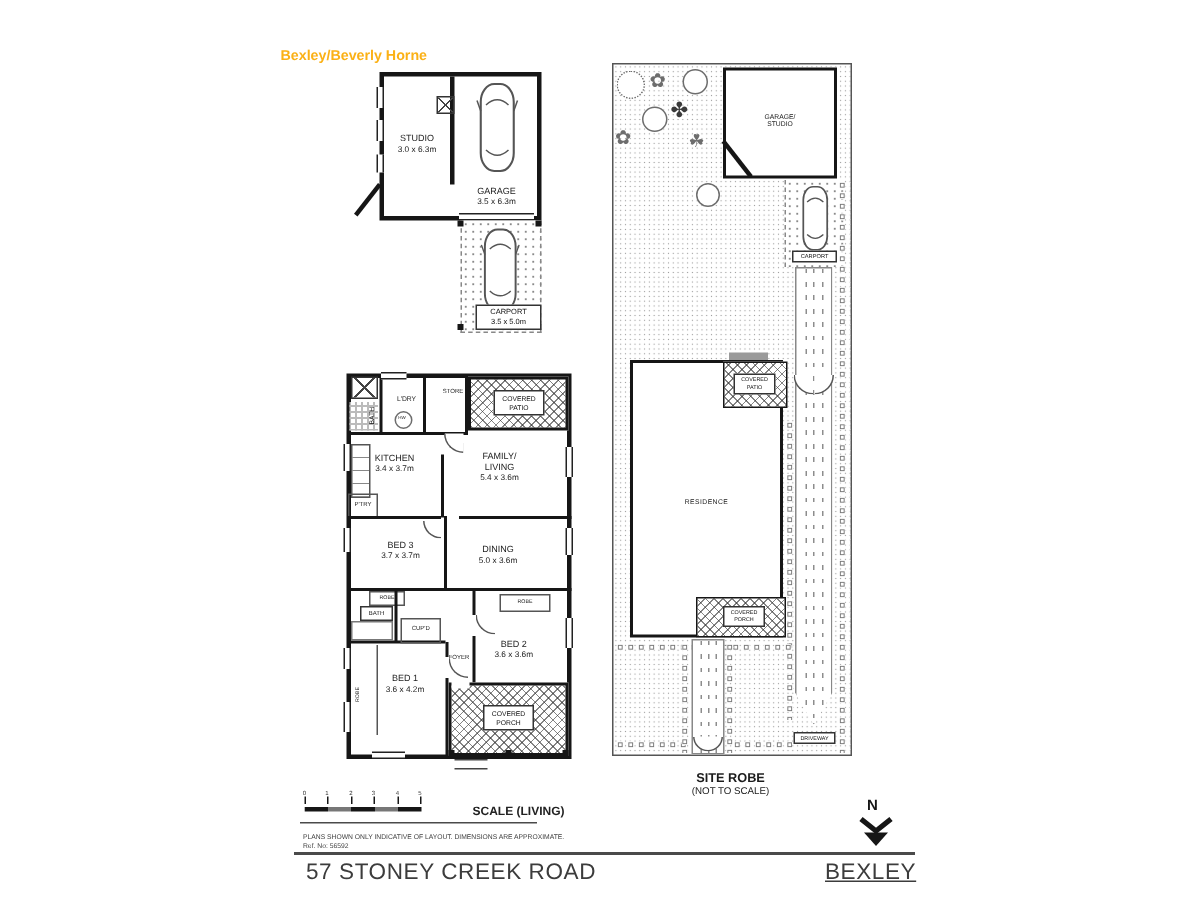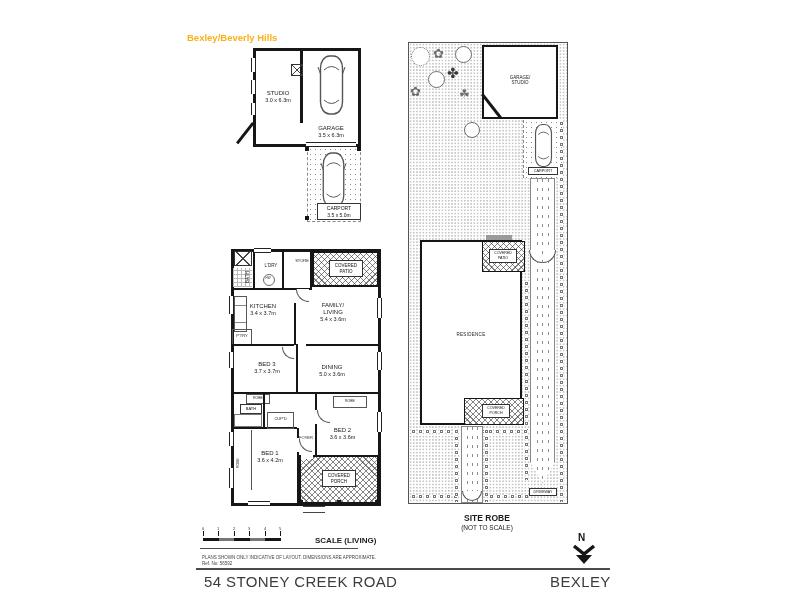--- a/index.html
+++ b/index.html
@@ -47,21 +47,21 @@
   .scale-bar{position:absolute;left:203px;top:538px;width:78px;height:3px;
              background:repeating-linear-gradient(90deg,#161616 0 15.6px,#777 15.6px 31.2px);}
   .tick{position:absolute;top:531px;width:1px;height:5px;background:#161616;}
   .ticknum{position:absolute;top:526px;font-size:4px;color:#333;width:8px;margin-left:-4px;text-align:center;}
 </style>
 </head>
 <body>
 
 <div id="page">
 
-  <div class="office">Bexley/Beverly Hills</div>
+  <div class="office">Bexley/Beverly Horne</div>
 
   <div class="outline" style="left:253px;top:48px;width:108px;height:99px;"></div>
   <div class="wall" style="left:300px;top:51px;width:3px;height:72px;"></div>
   <div class="xbox" style="left:291px;top:64px;width:12px;height:12px;"></div>
   <div class="winv" style="left:251px;top:58px;height:14px;"></div>
   <div class="winv" style="left:251px;top:80px;height:14px;"></div>
   <div class="winv" style="left:251px;top:103px;height:12px;"></div>
   <div class="abs" style="left:252px;top:122px;width:3px;height:26px;background:#161616;transform:rotate(38deg);transform-origin:top left;"></div>
   <div class="winh" style="left:306px;top:142px;width:50px;"></div>
 
@@ -260,22 +260,22 @@
   <div class="ticknum" style="left:218px;">1</div>
   <div class="ticknum" style="left:234px;">2</div>
   <div class="ticknum" style="left:249px;">3</div>
   <div class="ticknum" style="left:265px;">4</div>
   <div class="ticknum" style="left:280px;">5</div>
   <div class="abs" style="left:315px;top:536px;font-size:8px;font-weight:bold;color:#222;">SCALE (LIVING)</div>
   <div class="hline" style="left:200px;top:548px;width:158px;"></div>
   <div class="abs" style="left:202px;top:555px;font-size:4.5px;color:#444;">PLANS SHOWN ONLY INDICATIVE OF LAYOUT.  DIMENSIONS ARE APPROXIMATE.</div>
   <div class="abs" style="left:202px;top:561px;font-size:4.5px;color:#444;">Ref. No: 56592</div>
   <div class="hline" style="left:196px;top:568px;width:414px;height:1.5px;"></div>
-  <div class="addr" style="left:204px;">54 STONEY CREEK ROAD</div>
-  <div class="addr" style="left:550px;width:60px;">BEXLEY</div>
+  <div class="addr" style="left:204px;">57 STONEY CREEK ROAD</div>
+  <div class="addr" style="left:550px;width:60px;text-decoration:underline;">BEXLEY</div>
 
   <div class="abs" style="left:578px;top:532px;font-size:10px;font-weight:bold;color:#161616;">N</div>
   <svg class="abs" style="left:571px;top:544px;" width="26" height="22" viewBox="0 0 26 22">
     <path d="M3 2 L13 10 L23 2" stroke="#161616" stroke-width="3.5" fill="none"></path>
     <polygon points="5,11 21,11 13,20" fill="#161616"></polygon>
   </svg>
 
 </div>
 
 </body></html>

